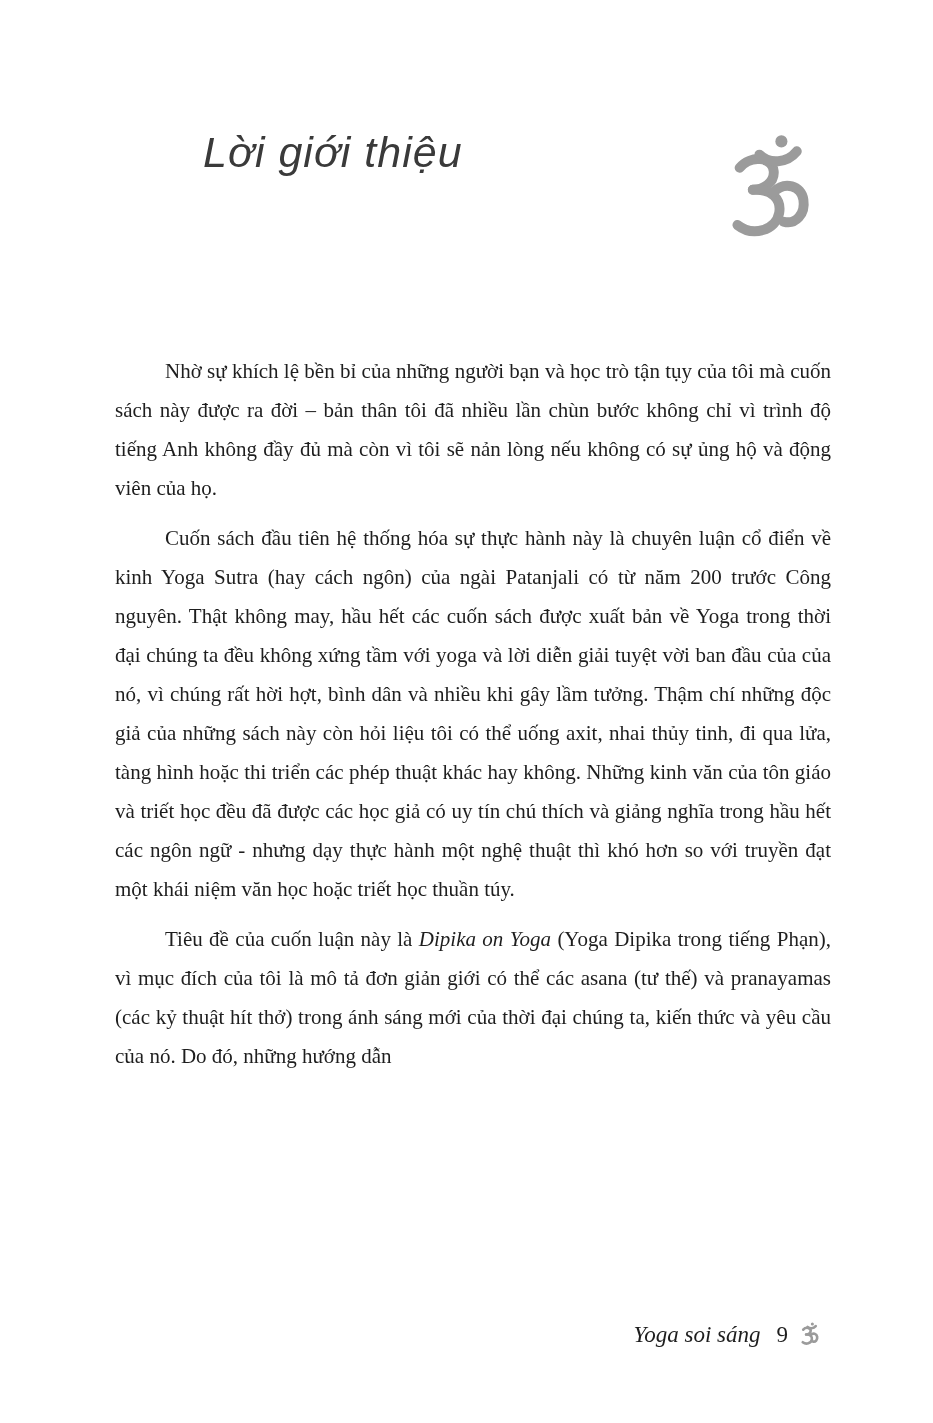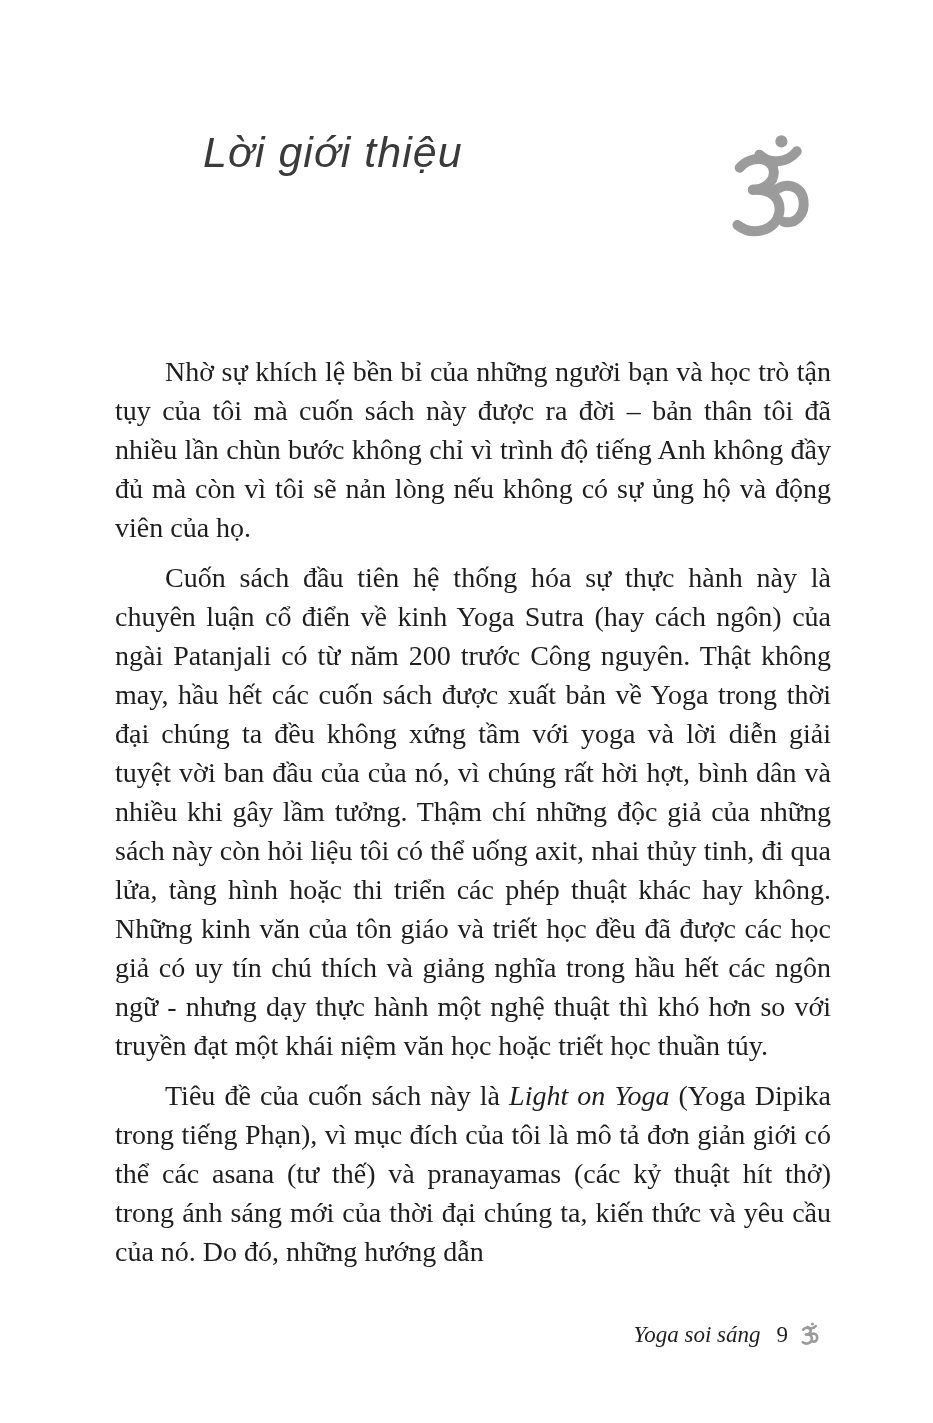--- a/index.html
+++ b/index.html
@@ -37,21 +37,21 @@
     width: 24px;
     height: 26px;
     color: #9b9b9b;
     vertical-align: middle;
   }
   .body-text {
     position: absolute;
     left: 115px;
     top: 352px;
     width: 716px;
-    font-size: 28px;
+    font-size: 21px;
     line-height: 39px;
     color: #1e1e1e;
     text-align: justify;
   }
   .body-text p {
     margin: 0 0 11px 0;
     text-indent: 50px;
   }
   .body-text p:last-child { margin-bottom: 0; }
   .body-text em { font-style: italic; }
@@ -93,21 +93,21 @@
         <path d="M44 18 C53 27 69 26 78 15"></path>
       </g>
 
       <circle cx="64" cy="6" r="5.5" fill="currentColor"></circle>
     </svg>
   </span>
 
   <div class="body-text" style="color: rgb(30, 30, 30);">
       <p><span>Nhờ sự khích lệ bền bỉ của những người bạn và học trò tận tụy của tôi mà cuốn sách này được ra đời – bản thân tôi đã nhiều lần chùn bước không chỉ vì trình độ tiếng Anh không đầy đủ mà còn vì tôi sẽ nản lòng nếu không có sự ủng hộ và động viên của họ.</span></p>
       <p><span>Cuốn sách đầu tiên hệ thống hóa sự thực hành này là chuyên luận cổ điển về kinh Yoga Sutra (hay cách ngôn) của ngài Patanjali có từ năm 200 trước Công nguyên. Thật không may, hầu hết các cuốn sách được xuất bản về Yoga trong thời đại chúng ta đều không xứng tầm với yoga và lời diễn giải tuyệt vời ban đầu của của nó, vì chúng rất hời hợt, bình dân và nhiều khi gây lầm tưởng. Thậm chí những độc giả của những sách này còn hỏi liệu tôi có thể uống axit, nhai thủy tinh, đi qua lửa, tàng hình hoặc thi triển các phép thuật khác hay không. Những kinh văn của tôn giáo và triết học đều đã được các học giả có uy tín chú thích và giảng nghĩa trong hầu hết các ngôn ngữ - nhưng dạy thực hành một nghệ thuật thì khó hơn so với truyền đạt một khái niệm văn học hoặc triết học thuần túy.</span></p>
-      <p><span>Tiêu đề của cuốn sách này là </span><em>Light on Yoga</em><span> (Yoga Dipika trong tiếng Phạn), vì mục đích của tôi là mô tả đơn giản giới có thể các asana (tư thế) và pranayamas (các kỷ thuật hít thở) trong ánh sáng mới của thời đại chúng ta, kiến thức và yêu cầu của nó. Do đó, những hướng dẫn</span></p>
+      <p><span>Tiêu đề của cuốn luận này là </span><em>Dipika on Yoga</em><span> (Yoga Dipika trong tiếng Phạn), vì mục đích của tôi là mô tả đơn giản giới có thể các asana (tư thế) và pranayamas (các kỷ thuật hít thở) trong ánh sáng mới của thời đại chúng ta, kiến thức và yêu cầu của nó. Do đó, những hướng dẫn</span></p>
     </div>
 
   <div class="footer" style="color: rgb(30, 30, 30);">
     <span class="book-title">Yoga soi sáng</span>
     <span class="page-number">9</span>
     <span class="om-small" style="color: rgb(155, 155, 155);">
       <svg class="om-glyph" viewBox="0 0 100 104" aria-hidden="true">
         <g fill="none" stroke="currentColor" stroke-width="11" stroke-linecap="round">
           <path d="M26 30 C36 18 56 20 57 33 C58 44 47 50 38 50"></path>
           <path d="M38 50 C56 49 64 59 62 71 C59 87 38 93 24 82"></path>

